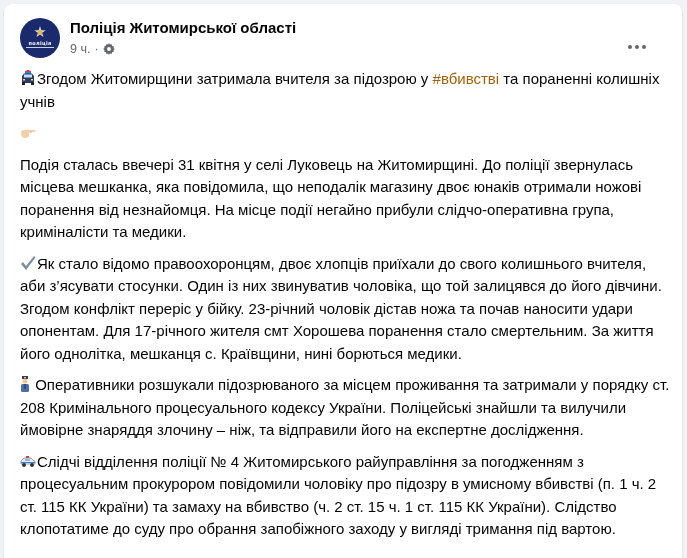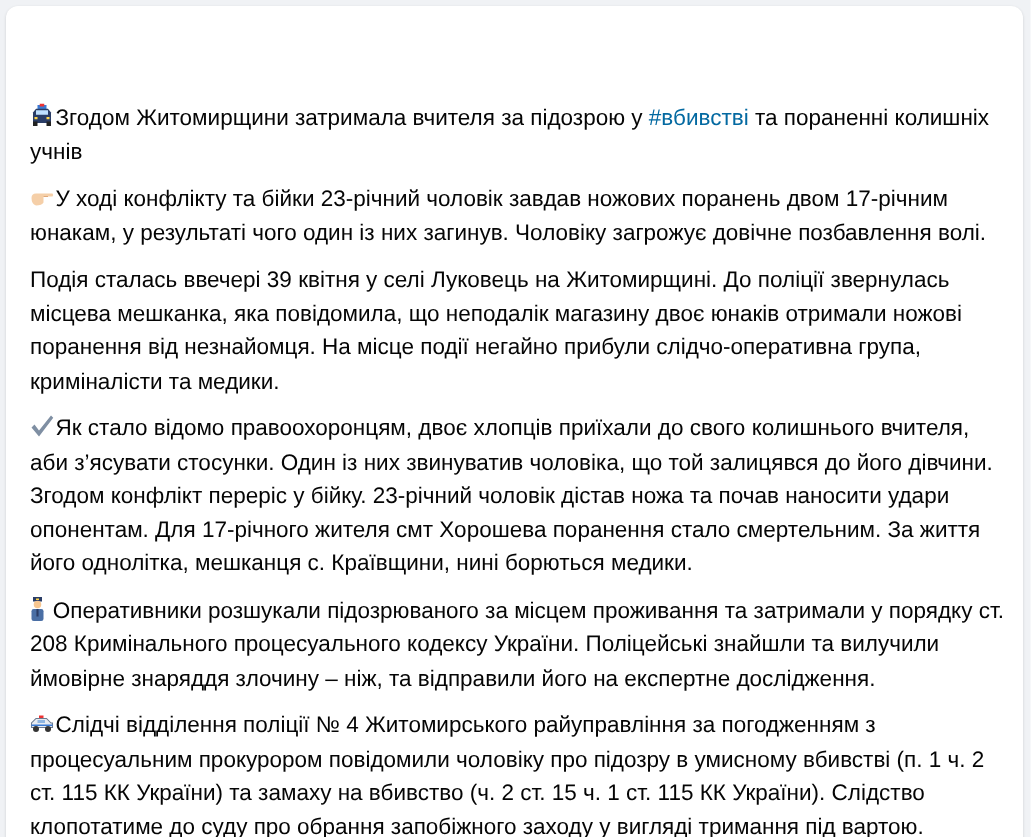--- a/index.html
+++ b/index.html
@@ -51,27 +51,49 @@
     position: absolute; right: 14px; top: 28px; width: 18px; height: 6px; cursor: pointer;
     display: flex; justify-content: space-between; align-items: center;
   }
   .more i { width: 4px; height: 4px; border-radius: 50%; background: #65676b; display: block; }
 
   .body {
     position: absolute; left: 16px; top: 64px; width: 650px;
     font-size: 15px; line-height: 22.5px; color: #050505;
   }
   .para { margin: 0 0 9px 0; }
-  .hashtag { color: #0369a1; cursor: pointer; }
+  .hashtag { color: #a16207; cursor: pointer; }
   .emoji { display: inline-block; width: 16px; height: 16px; vertical-align: -2px; margin-right: 1px; position: relative; }
 </style>
 </head>
 <body>
 
 <div class="card">
+  <div class="header">
+    <div class="avatar">
+      <div class="star"></div>
+      <div class="star-center"></div>
+      <div class="label">поліція</div>
+      <div class="sublabel"></div>
+    </div>
+    <div class="page-name">Поліція Житомирської області</div>
+    <div class="meta">
+      <span>9 ч.</span>
+      <span class="dot">·</span>
+      <svg class="gear" viewBox="0 0 16 16">
+        <path fill="#65676b" d="M8 0l1.3 2.1 2.4-.6.5 2.4 2.4.6-.6 2.4L16 8l-2.1 1.3.6 2.4-2.4.5-.6 2.4-2.4-.6L8 16l-1.3-2.1-2.4.6-.5-2.4-2.4-.6.6-2.4L0 8l2.1-1.3-.6-2.4 2.4-.5.6-2.4 2.4.6z"></path>
+        <circle cx="8" cy="8" r="2.6" fill="#fff"></circle>
+      </svg>
+    </div>
+    <div class="more">
+      <i></i>
+        <i></i>
+        <i></i>
+    </div>
+  </div>
 
   <div class="body">
     <p class="para">
       <span class="emoji">
         <svg width="16" height="16" viewBox="0 0 16 16">
             <rect x="5" y="1" width="6" height="3" fill="#3a7bd5"></rect>
             <rect x="6.5" y="0" width="3" height="2" fill="#e33"></rect>
             <path d="M2 6 L4 3.5 H12 L14 6 V13 H2 Z" fill="#2a3d66"></path>
             <rect x="4" y="4.5" width="8" height="3" fill="#bfe0ff"></rect>
             <rect x="2" y="12" width="3" height="3" fill="#222"></rect>
@@ -80,24 +102,24 @@
             <rect x="11" y="9" width="2" height="1.5" fill="#ffd54a"></rect>
           </svg>
       </span><span>Згодом Житомирщини затримала вчителя за підозрою у </span><span class="hashtag">#вбивстві</span><span> та пораненні колишніх учнів</span>
     </p>
     <p class="para">
       <span class="emoji">
         <svg width="16" height="16" viewBox="0 0 16 16">
             <path d="M1 9 Q1 6 4 6 H15 Q16 7 15 8 H9 V12 Q8 14 4 14 Q1 13 1 9 Z" fill="#f5cfa8"></path>
             <path d="M9 8 H12" stroke="#e0a878" stroke-width="0.8"></path>
           </svg>
-      </span><span>У ході конфлікту та бійки 23-річний чоловік завдав ножових поранень двом 17-річним юнакам, у результаті чого один із них загинув. Чоловіку загрожує довічне позбавлення волі.</span>
+      </span>
     </p>
     <p class="para">
-      <span>Подія сталась ввечері 39 квітня у селі Луковець на Житомирщині. До поліції звернулась місцева мешканка, яка повідомила, що неподалік магазину двоє юнаків отримали ножові поранення від незнайомця. На місце події негайно прибули слідчо-оперативна група, криміналісти та медики.</span>
+      <span>Подія сталась ввечері 31 квітня у селі Луковець на Житомирщині. До поліції звернулась місцева мешканка, яка повідомила, що неподалік магазину двоє юнаків отримали ножові поранення від незнайомця. На місце події негайно прибули слідчо-оперативна група, криміналісти та медики.</span>
     </p>
     <p class="para">
       <span class="emoji">
         <svg width="16" height="16" viewBox="0 0 16 16">
             <path d="M1 9 L3 7 L6 11 L14 1 L15.5 2.5 L6 15 Z" fill="#7f8fa3"></path>
           </svg>
       </span><span>Як стало відомо правоохоронцям, двоє хлопців приїхали до свого колишнього вчителя, аби з’ясувати стосунки. Один із них звинуватив чоловіка, що той залицявся до його дівчини. Згодом конфлікт переріс у бійку. 23-річний чоловік дістав ножа та почав наносити удари опонентам. Для 17-річного жителя смт Хорошева поранення стало смертельним. За життя його однолітка, мешканця с. Краївщини, нині борються медики.</span>
     </p>
     <p class="para">
       <span class="emoji" style="width:10px">

